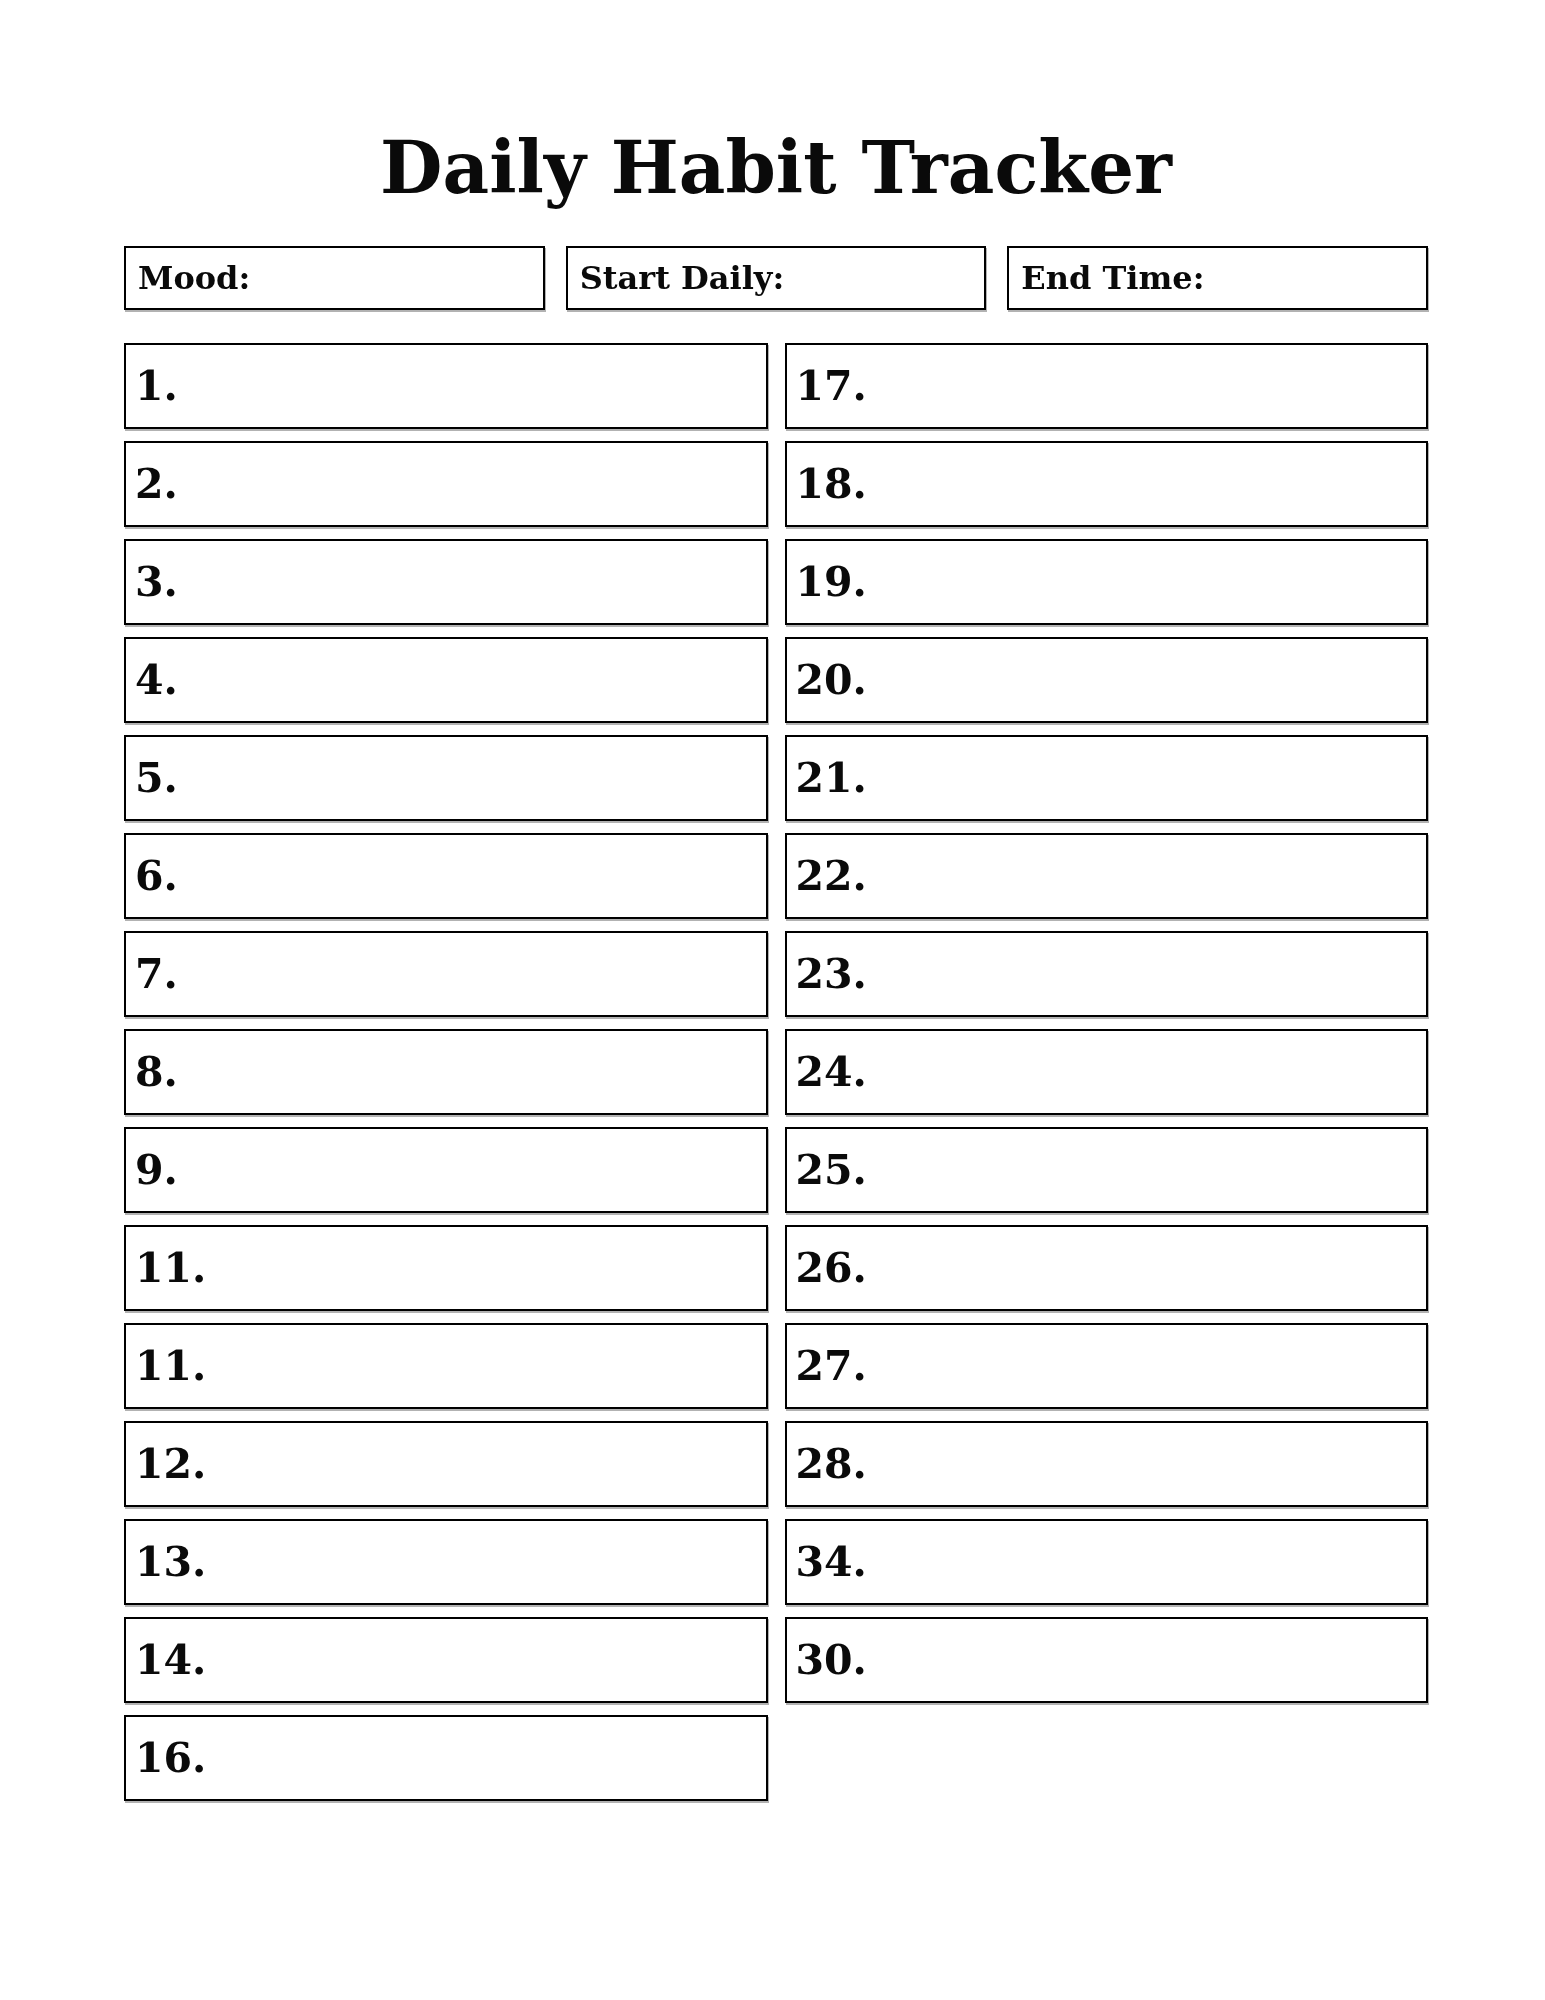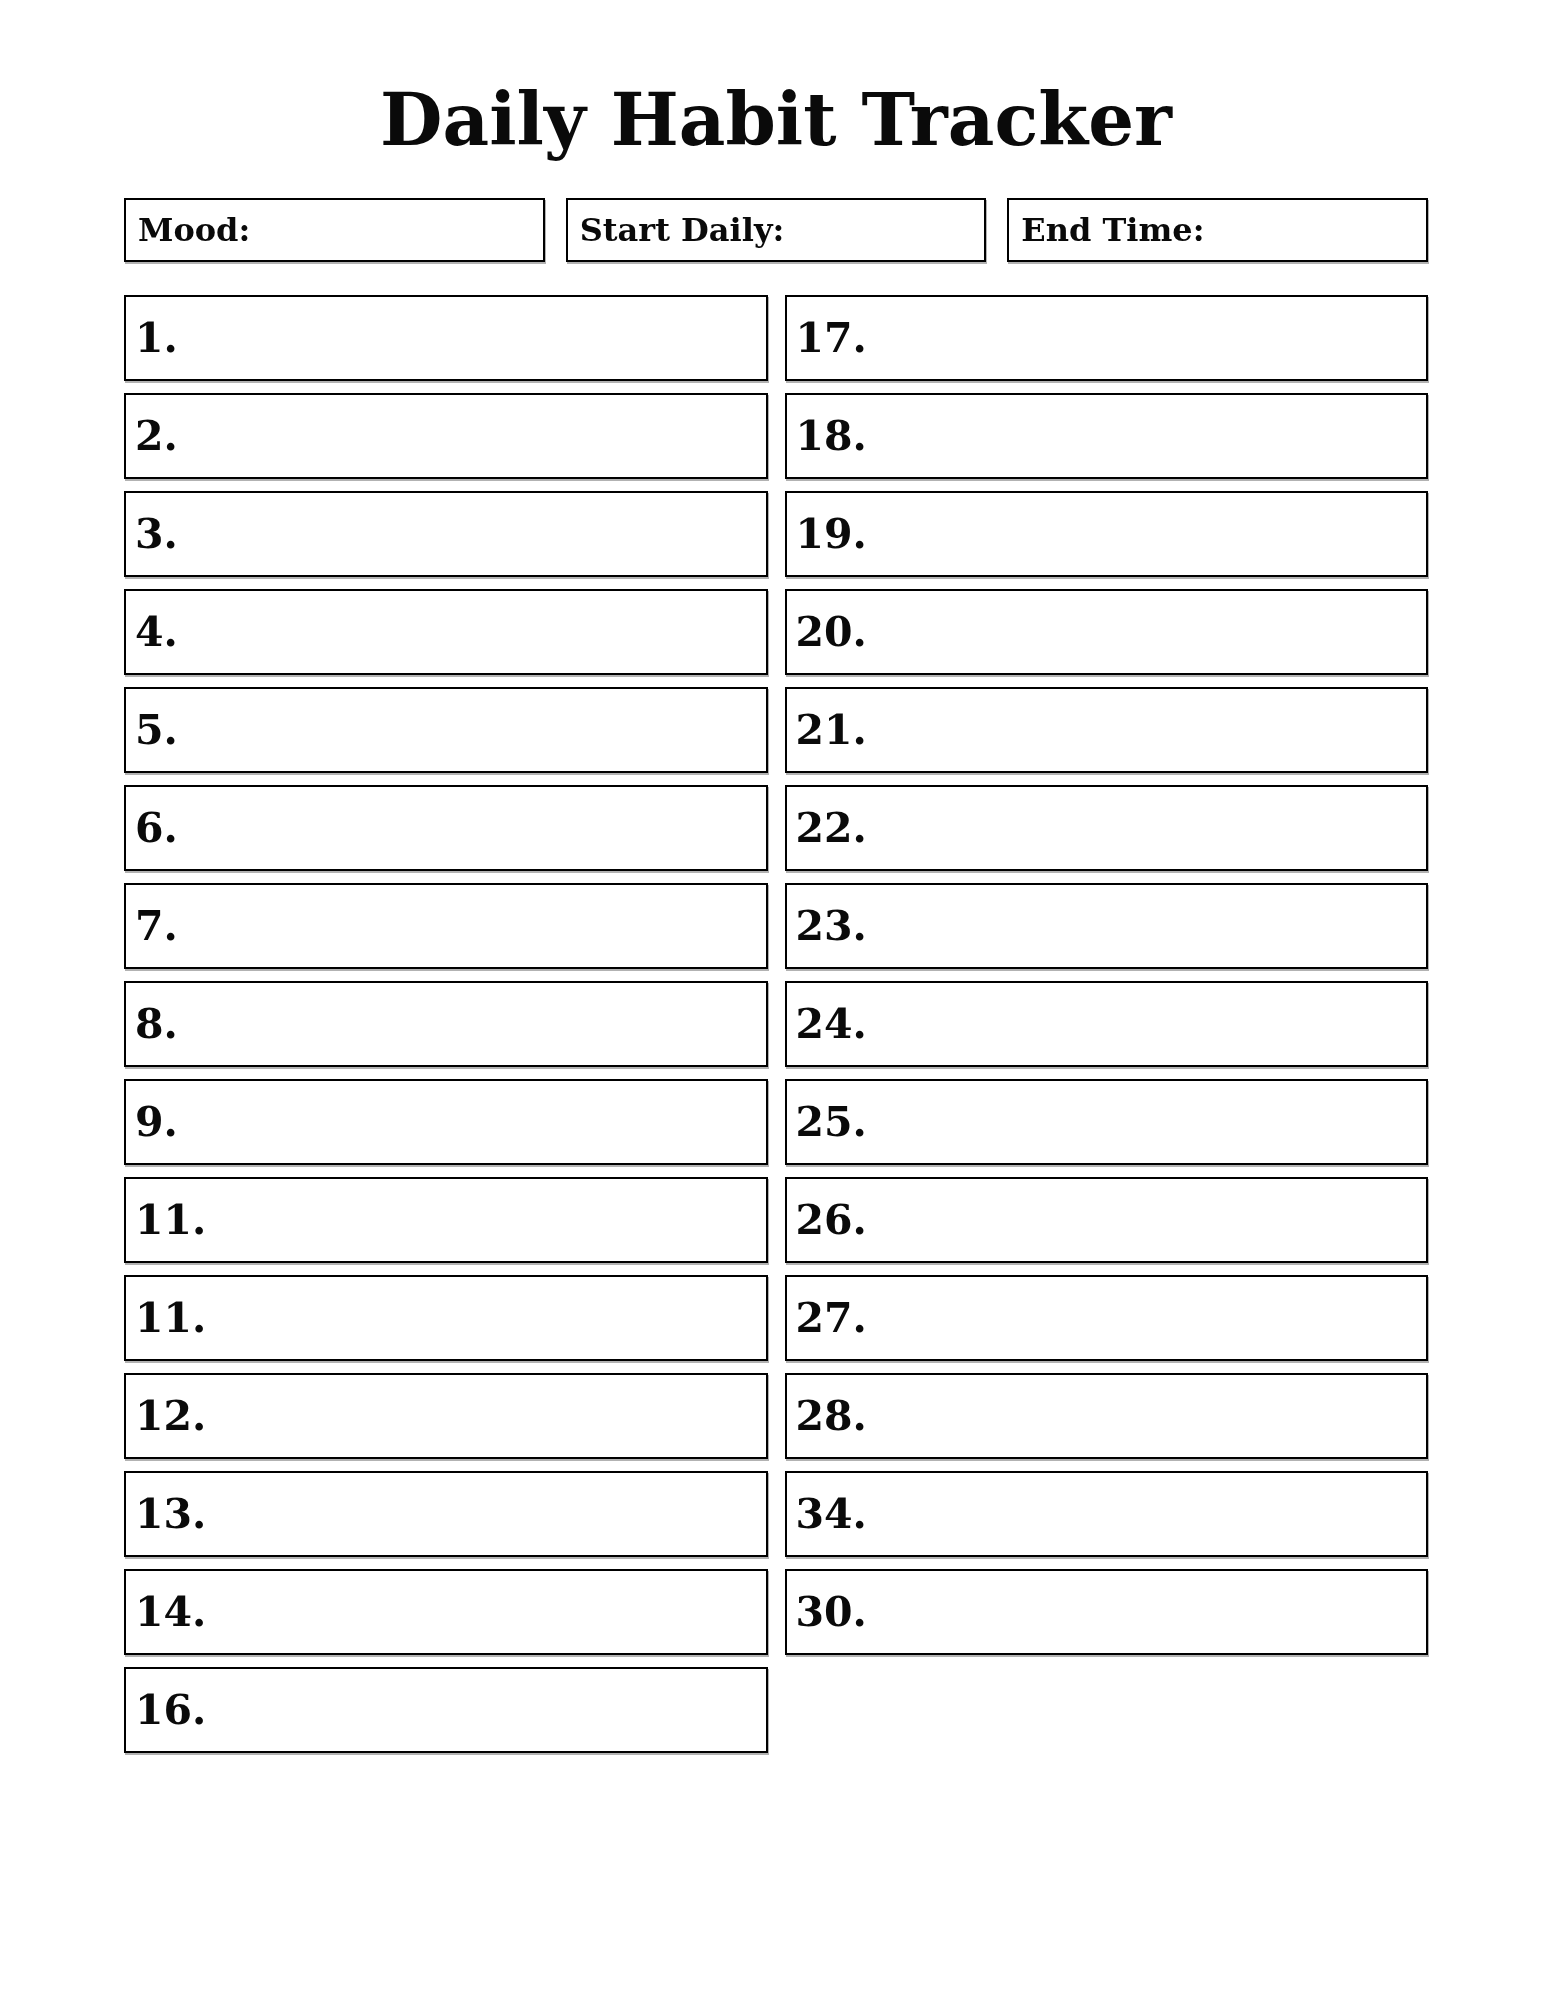--- a/index.html
+++ b/index.html
@@ -16,33 +16,34 @@
     overflow: hidden;
   }
   .page {
     position: absolute;
     left: 124px;
     top: 0;
     width: 1304px;
   }
   .title {
     margin: 0;
-    padding-top: 68px;
+    padding-top: 116px;
     height: 104px;
     line-height: 104px;
     text-align: center;
     font-size: 72px;
     font-weight: 700;
     letter-spacing: 0px;
     white-space: nowrap;
   }
   .fields {
     margin-top: 26px;
     display: flex;
     gap: 21px;
+    justify-content: flex-end;
   }
   .field-box {
     flex: 1;
     height: 64px;
     box-sizing: border-box;
     border: 2px solid #000;
     box-shadow: 1px 2px 0 rgba(0,0,0,0.30);
     background: #fff;
     display: flex;
     align-items: center;

